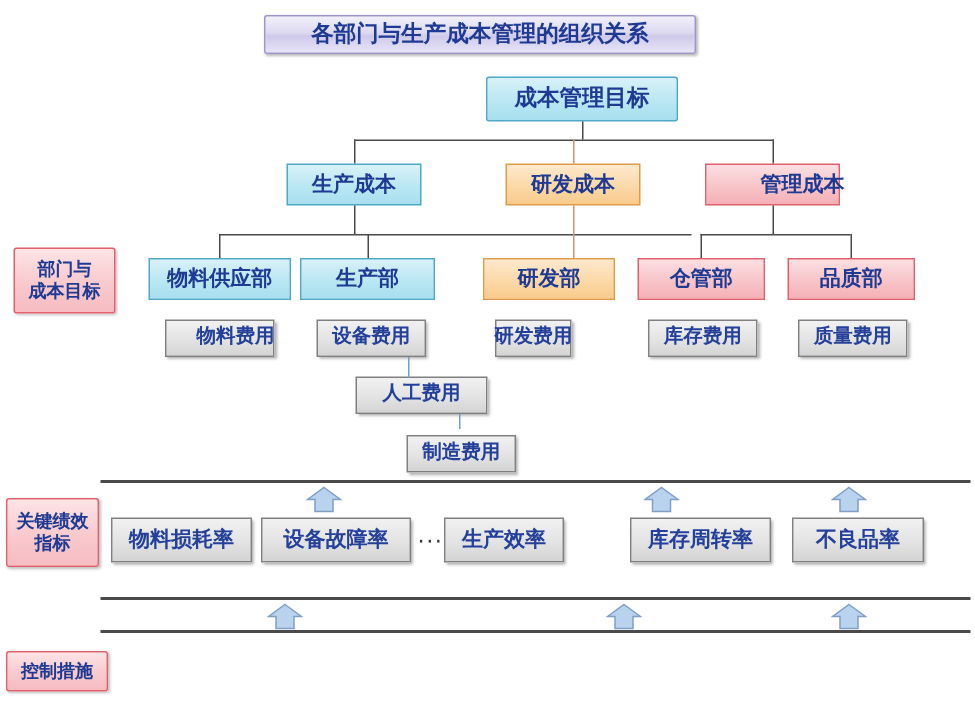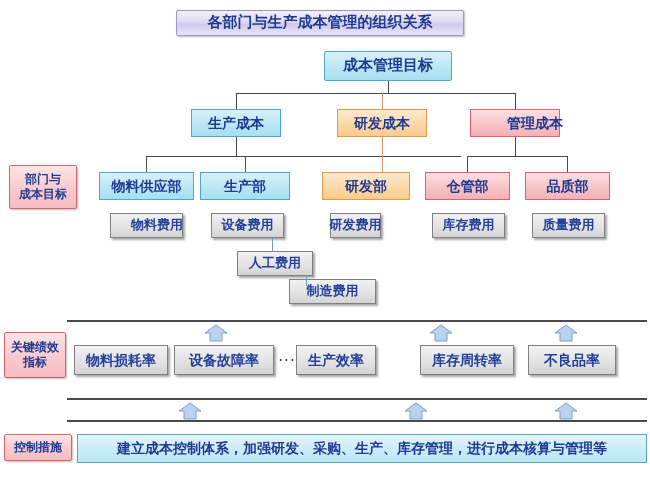--- a/index.html
+++ b/index.html
@@ -104,22 +104,22 @@
   
   .cost {
     height: 25px;
     font-size: 13px;
   }
   .cost.c0 { left: 110px; top: 213px; width: 73px; padding-left: 21px; }
   .cost.c1 { left: 211px; top: 213px; width: 73px; }
   .cost.c2 { left: 330px; top: 213px; width: 51px; }
   .cost.c3 { left: 432px; top: 213px; width: 73px; }
   .cost.c4 { left: 532px; top: 213px; width: 73px; }
-  .cost.c5 { left: 237px; top: 251px; width: 76px; }
-  .cost.c6 { left: 271px; top: 279px; width: 87px; margin-left: 18px; }
+  .cost.c5 { left: 237px; top: 251px; width: 88px; }
+  .cost.c6 { left: 271px; top: 290px; width: 73px; }
 
   
   .side-label {
     position: absolute;
     box-sizing: border-box;
     display: flex;
     align-items: center;
     justify-content: center;
     text-align: center;
     font-weight: bold;
@@ -297,15 +297,14 @@
     <polygon points="12,1 23,9 18,9 18,17 6,17 6,9 1,9" fill="#b9d2ee" stroke="#7f9fc6" stroke-width="1"></polygon>
   </svg>
 
   <div class="box kpi k0 grey">物料损耗率</div>
   <div class="box kpi k1 grey">设备故障率</div>
   <div class="ellipsis">···</div>
   <div class="box kpi k2 grey">生产效率</div>
   <div class="box kpi k3 grey">库存周转率</div>
   <div class="box kpi k4 grey">不良品率</div>
 
-  <div class="measure-bar">建立成本控制体系，加强研发、采购、生产、库存管理，进行成本核算与管理等</div>
 
 </div>
 
 </body></html>

